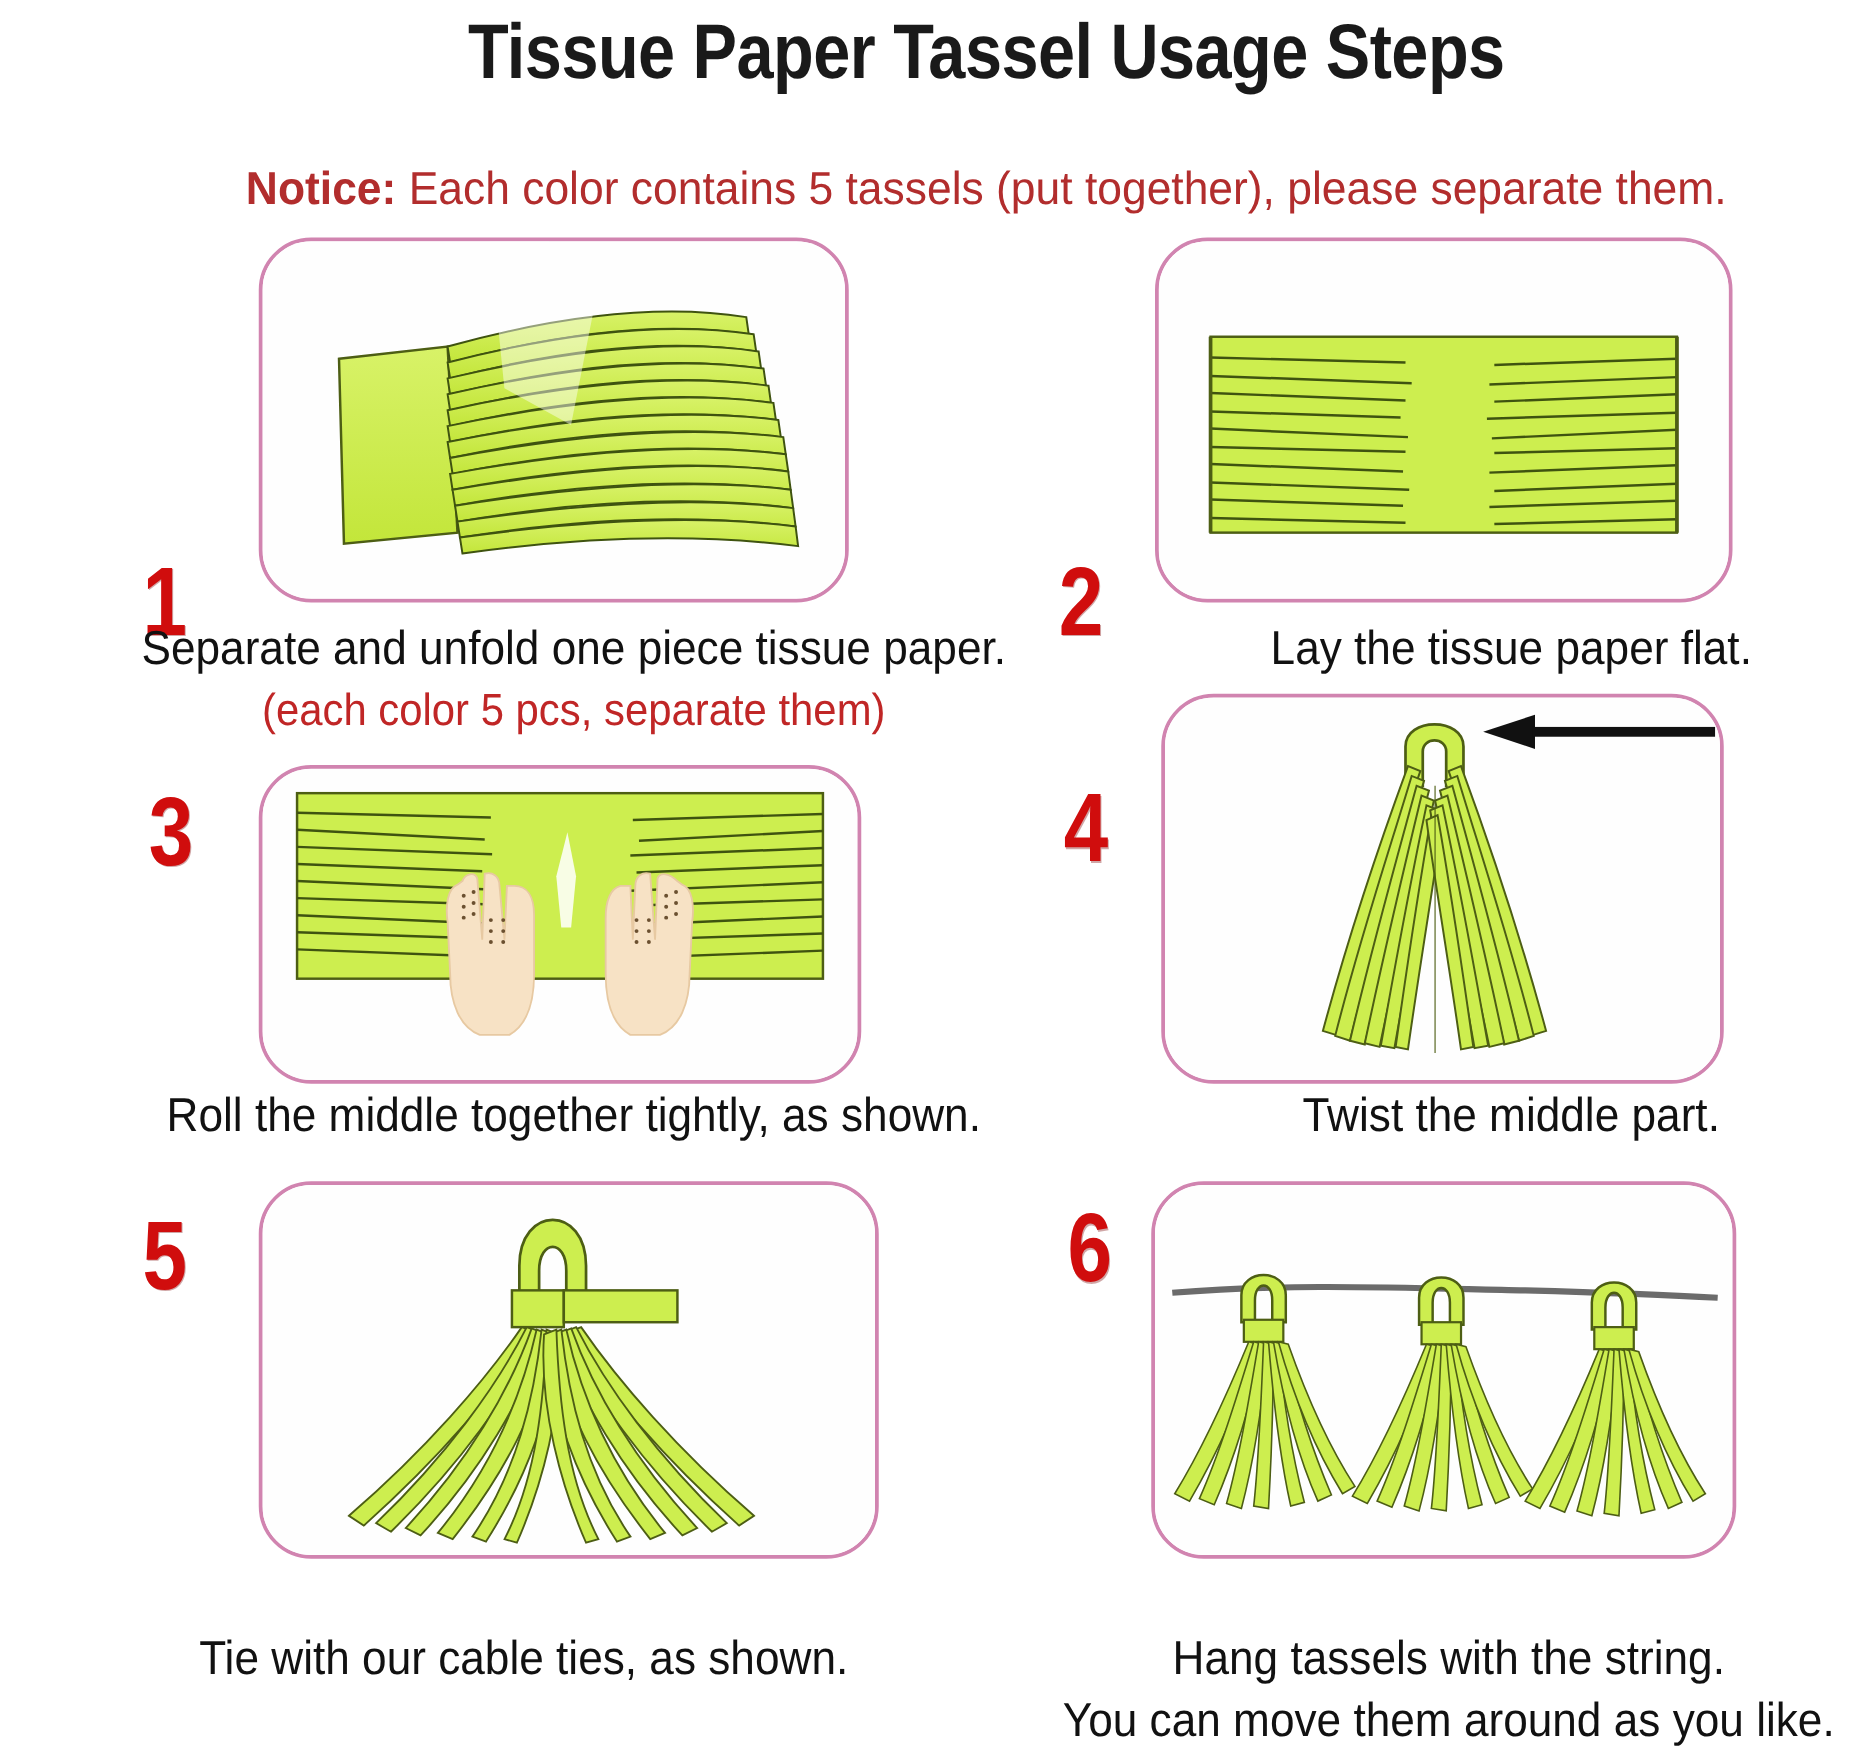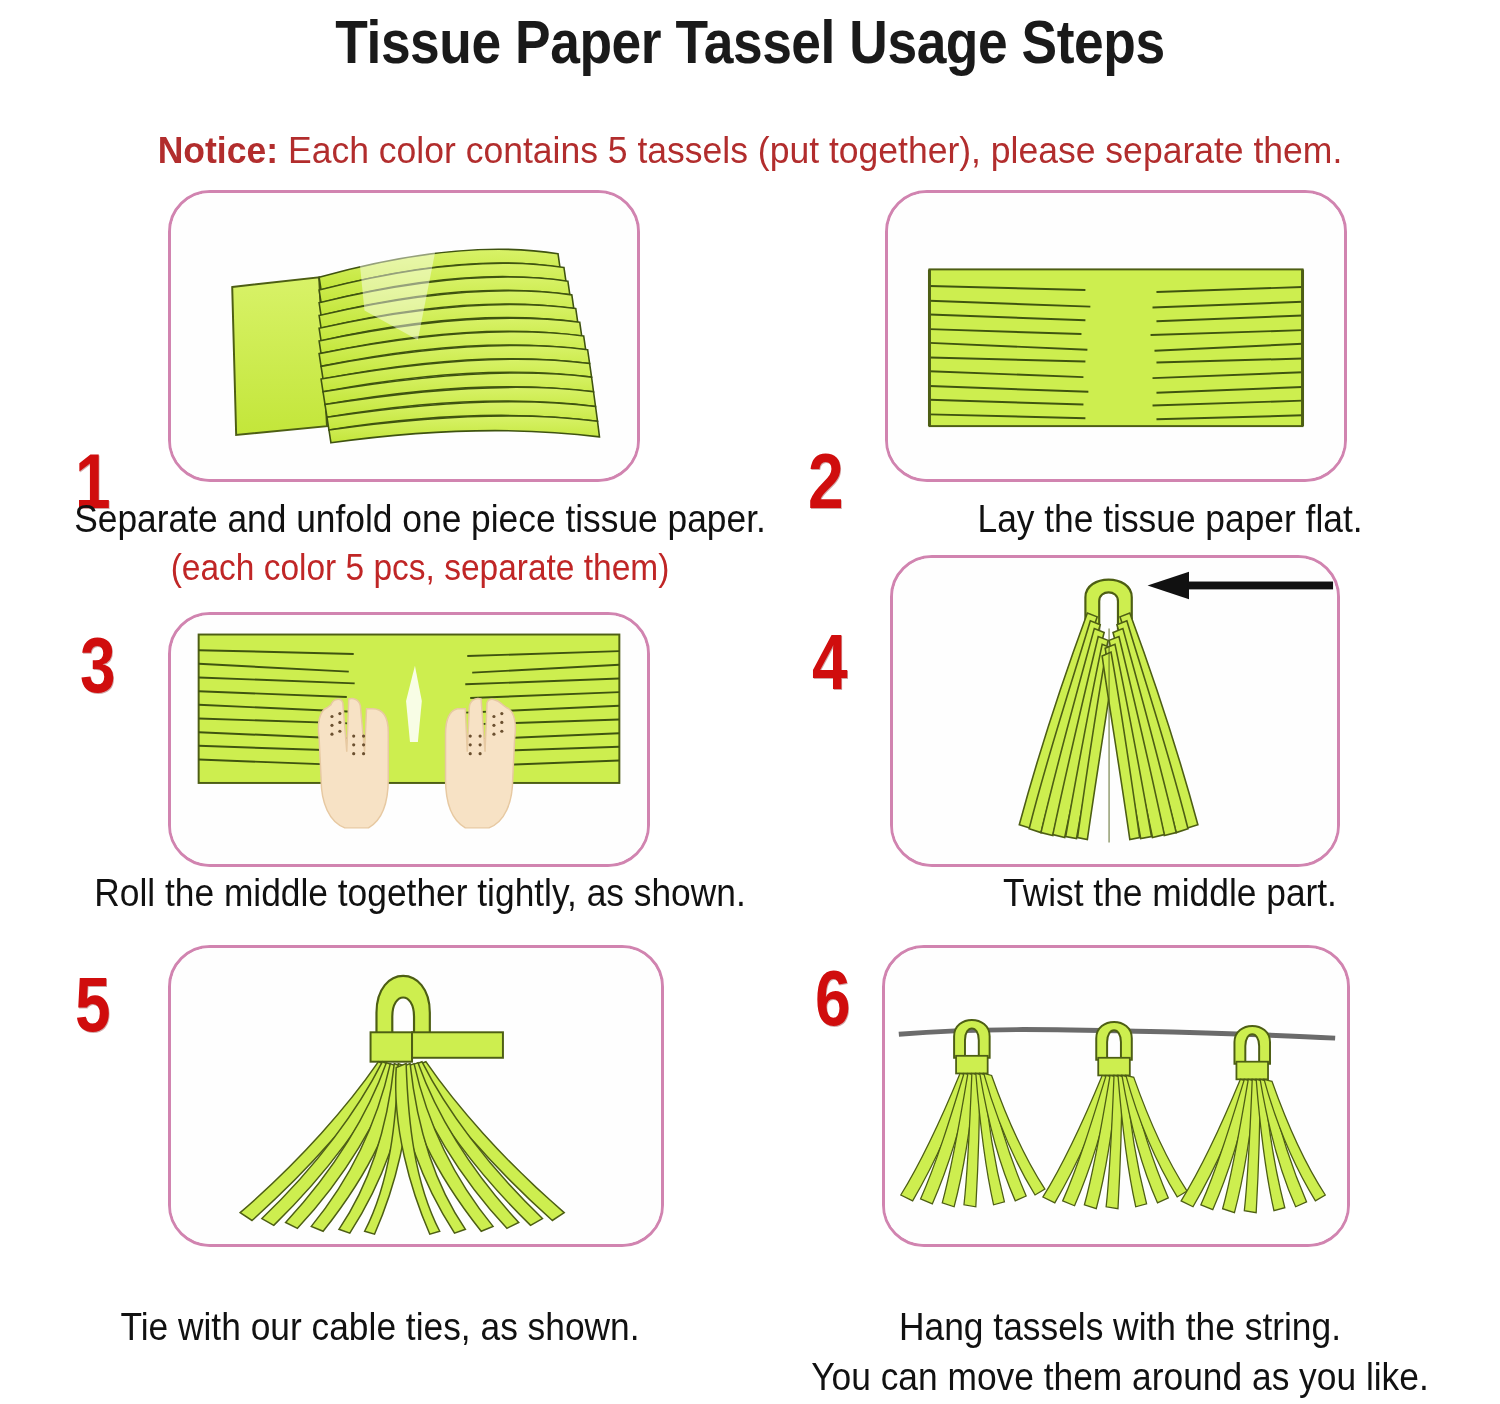--- a/index.html
+++ b/index.html
@@ -10,20 +10,21 @@
     background: #ffffff;
     font-family: "Liberation Sans", sans-serif;
     overflow: hidden;
   }
 
   #page {
     position: relative;
     width: 1452px;
     height: 1404px;
     background: #ffffff;
+    margin-left: 39px;
   }
 
   
   .page-title {
     position: absolute;
     top: 6px;
     left: 0;
     width: 1500px;
     text-align: center;
     font-size: 62px;

